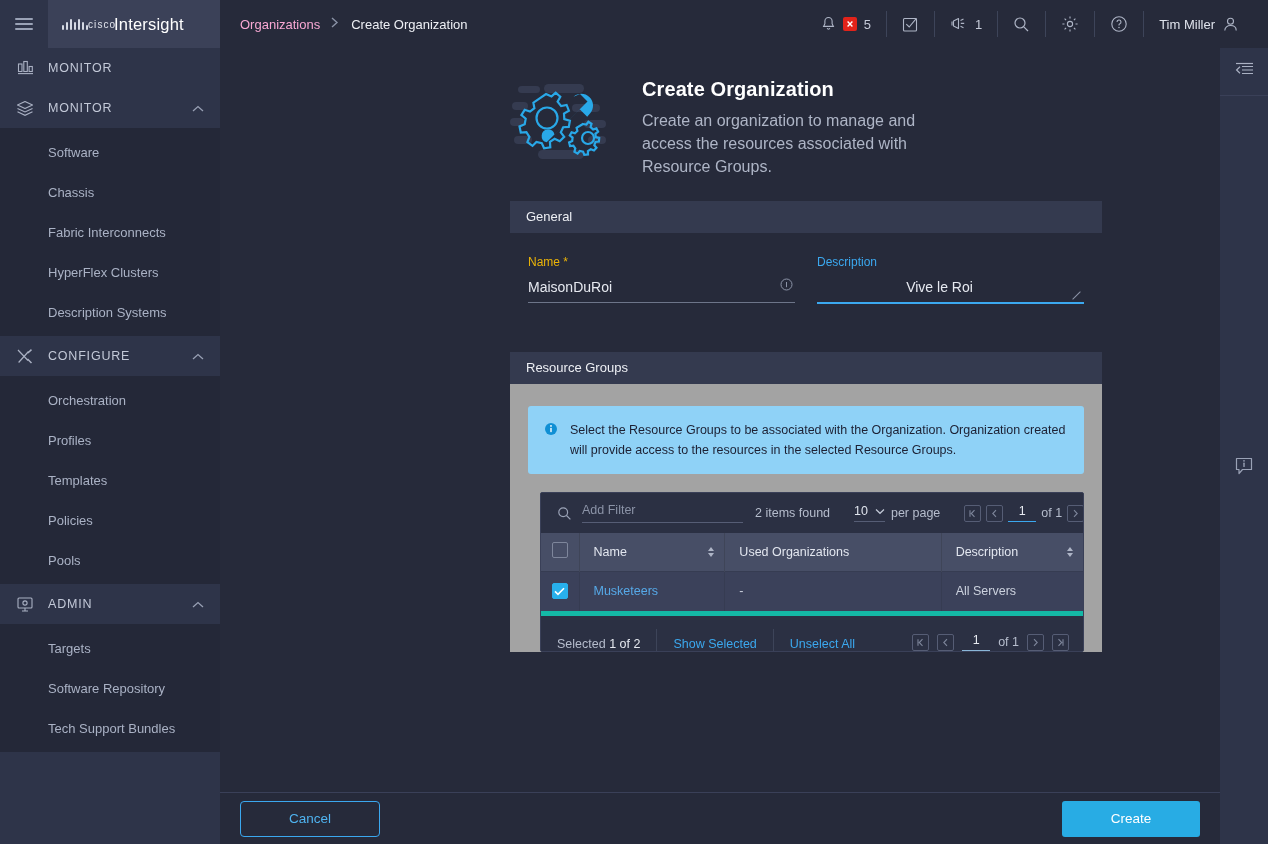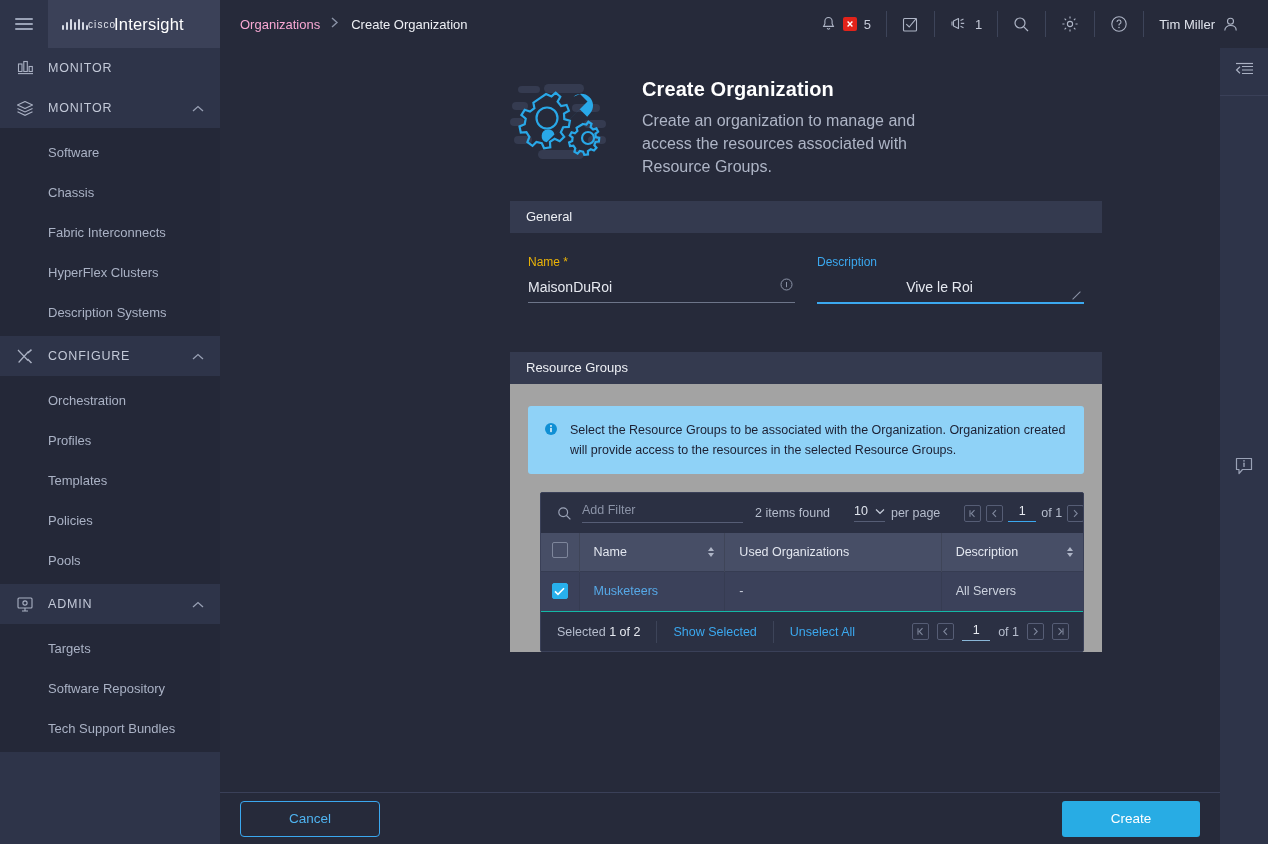--- a/index.html
+++ b/index.html
@@ -148,22 +148,22 @@
               display: flex; flex-direction: column; gap: 2px; }
   .sort-ico i { width: 0; height: 0; border-left: 3.5px solid transparent; border-right: 3.5px solid transparent; }
   .sort-ico i.up { border-bottom: 4px solid #aeb5c6; }
   .sort-ico i.dn { border-top: 4px solid #aeb5c6; }
 
   .cbox { width: 16px; height: 16px; border: 1px solid #7b melt; border: 1px solid #7e869b;
           border-radius: 2px; display: inline-flex; align-items: center; justify-content: center;
           cursor: pointer; background: transparent; }
   .cbox.checked { background: #28b0ec; border-color: #28b0ec; }
 
-  .table-footer { height: 40px; display: flex; align-items: center; background: #2b3043;
-                  border-top: 1px solid #14b8a6; }
+  .table-footer { height: 40px; display: flex; align-items: flex-end; background: #2b3043;
+                  border-top: 5px solid #14b8a6; }
   .tf-text { font-size: 12.5px; color: #b6bdcd; padding: 0 16px; }
   .tf-text b { color: #e6e9f0; font-weight: 400; }
   .tf-link { font-size: 12.5px; color: #3ba8ef; padding: 0 16px; cursor: pointer; }
   .tf-sep { width: 1px; height: 22px; background: #3d4459; }
   .tf-right { margin-left: auto; display: flex; align-items: center; gap: 8px; padding-right: 14px; }
 
   
   .rightrail { width: 48px; flex: 0 0 48px; background: #2e3449; display: flex; flex-direction: column; align-items: center; }
   .rr-top { height: 48px; display: flex; align-items: center; justify-content: center; width: 100%;
             border-bottom: 1px solid #3a4058; cursor: pointer; color: #aab1c3;}

